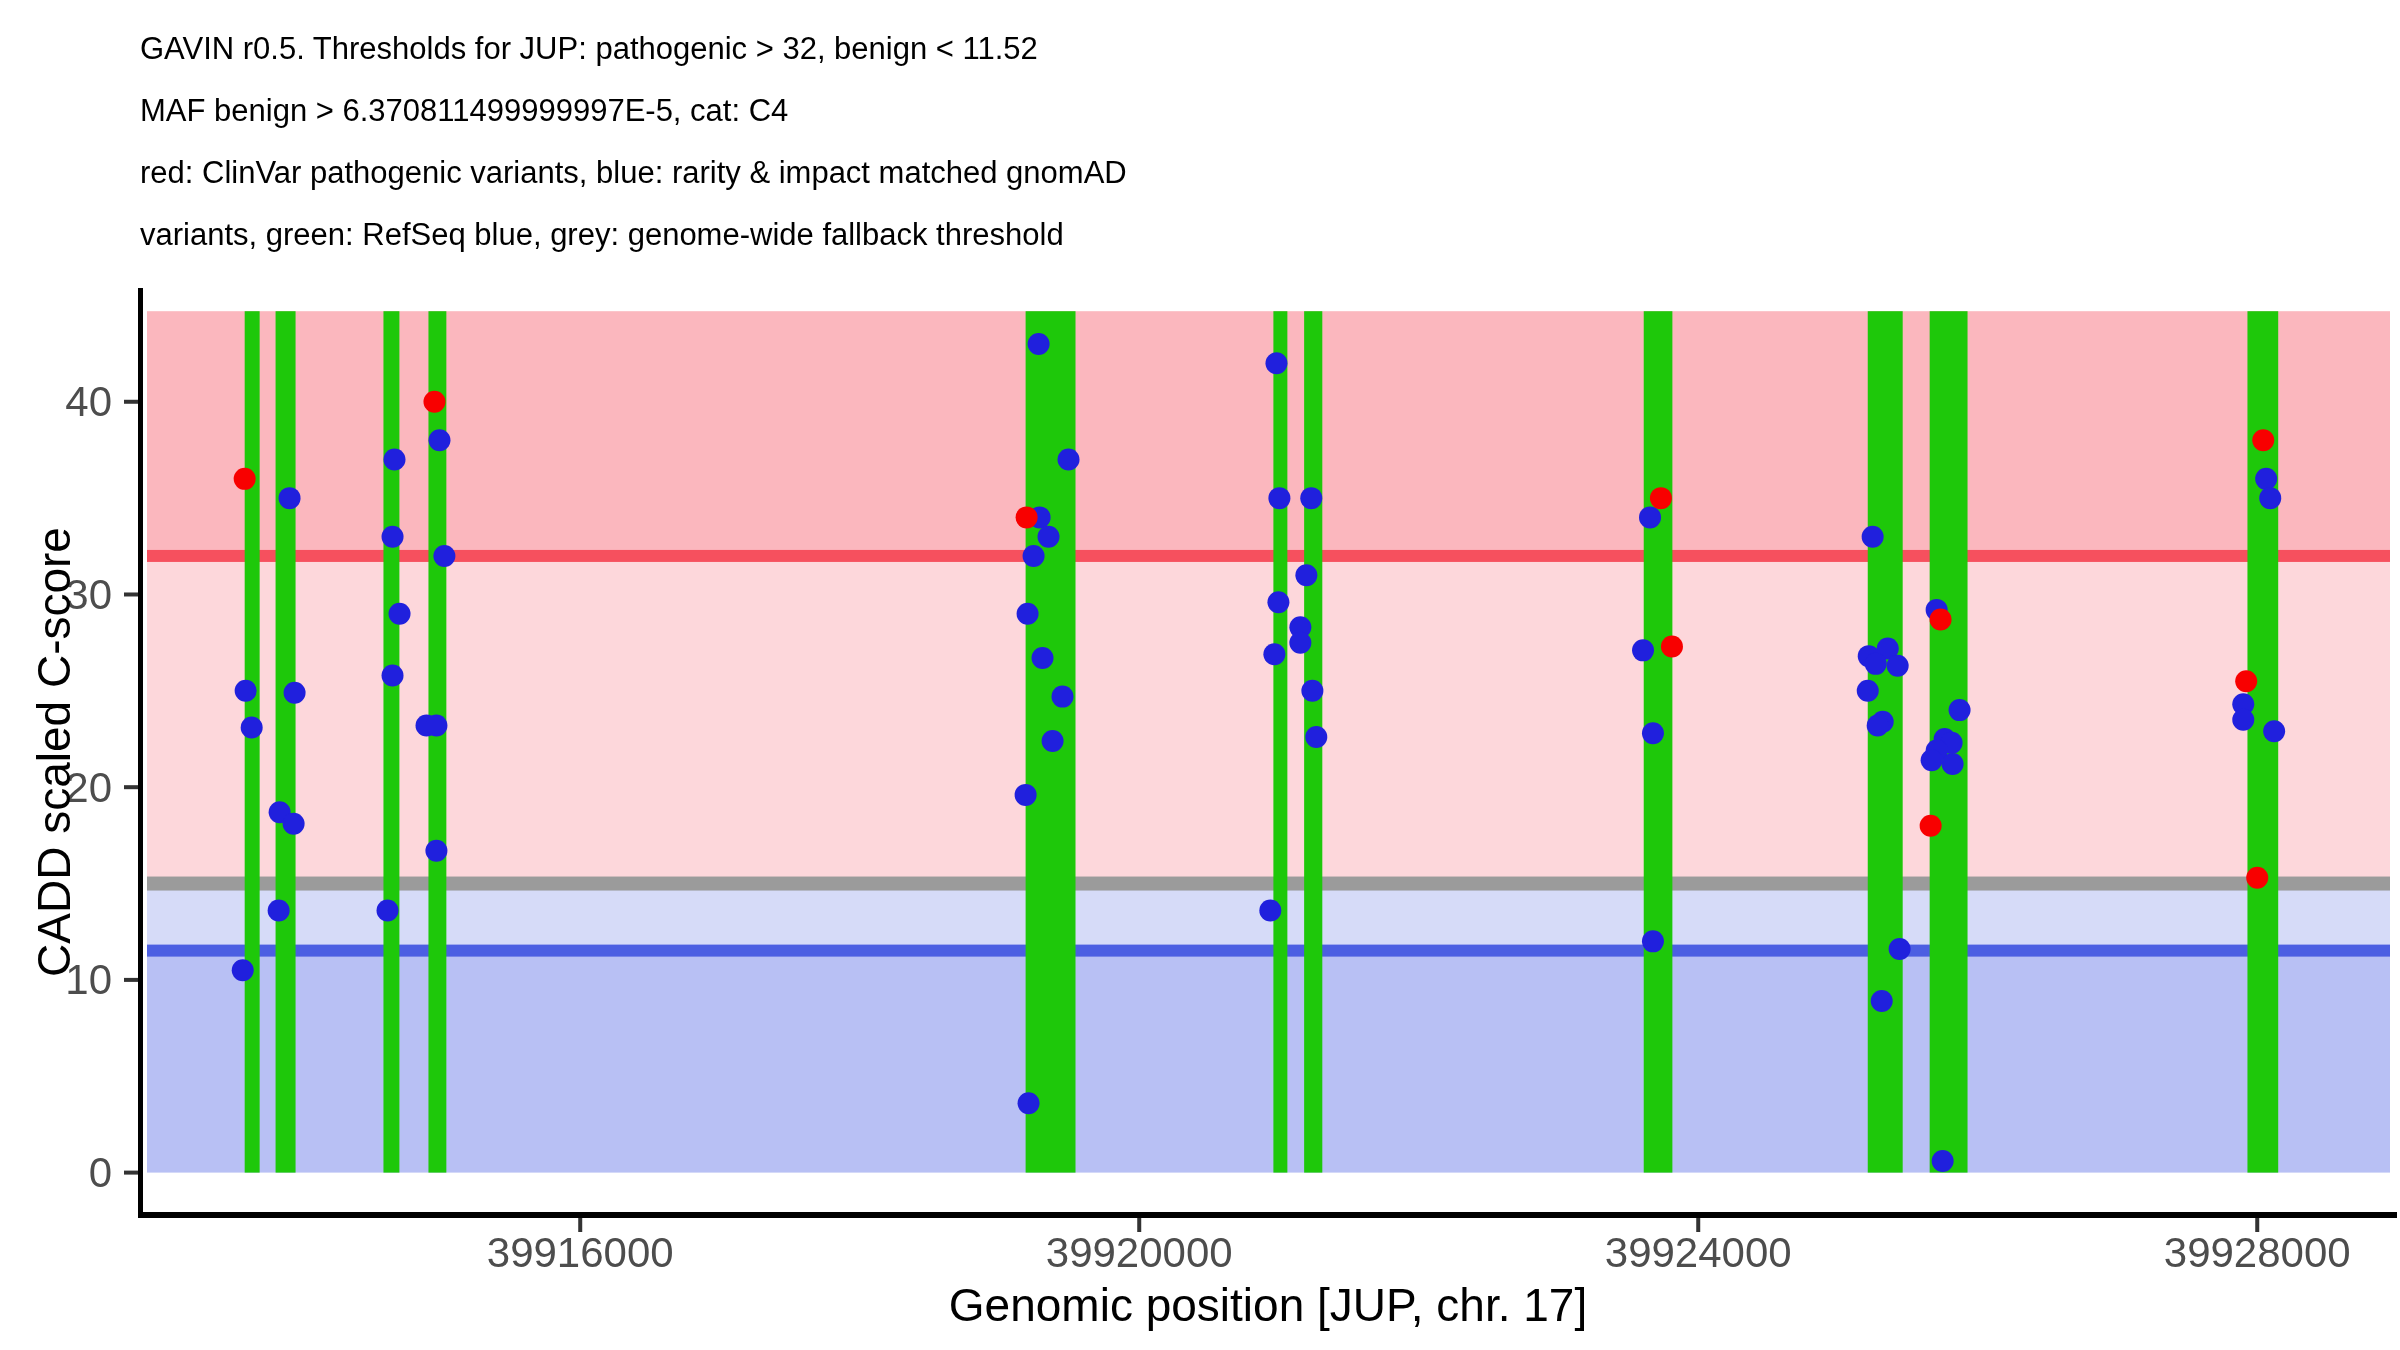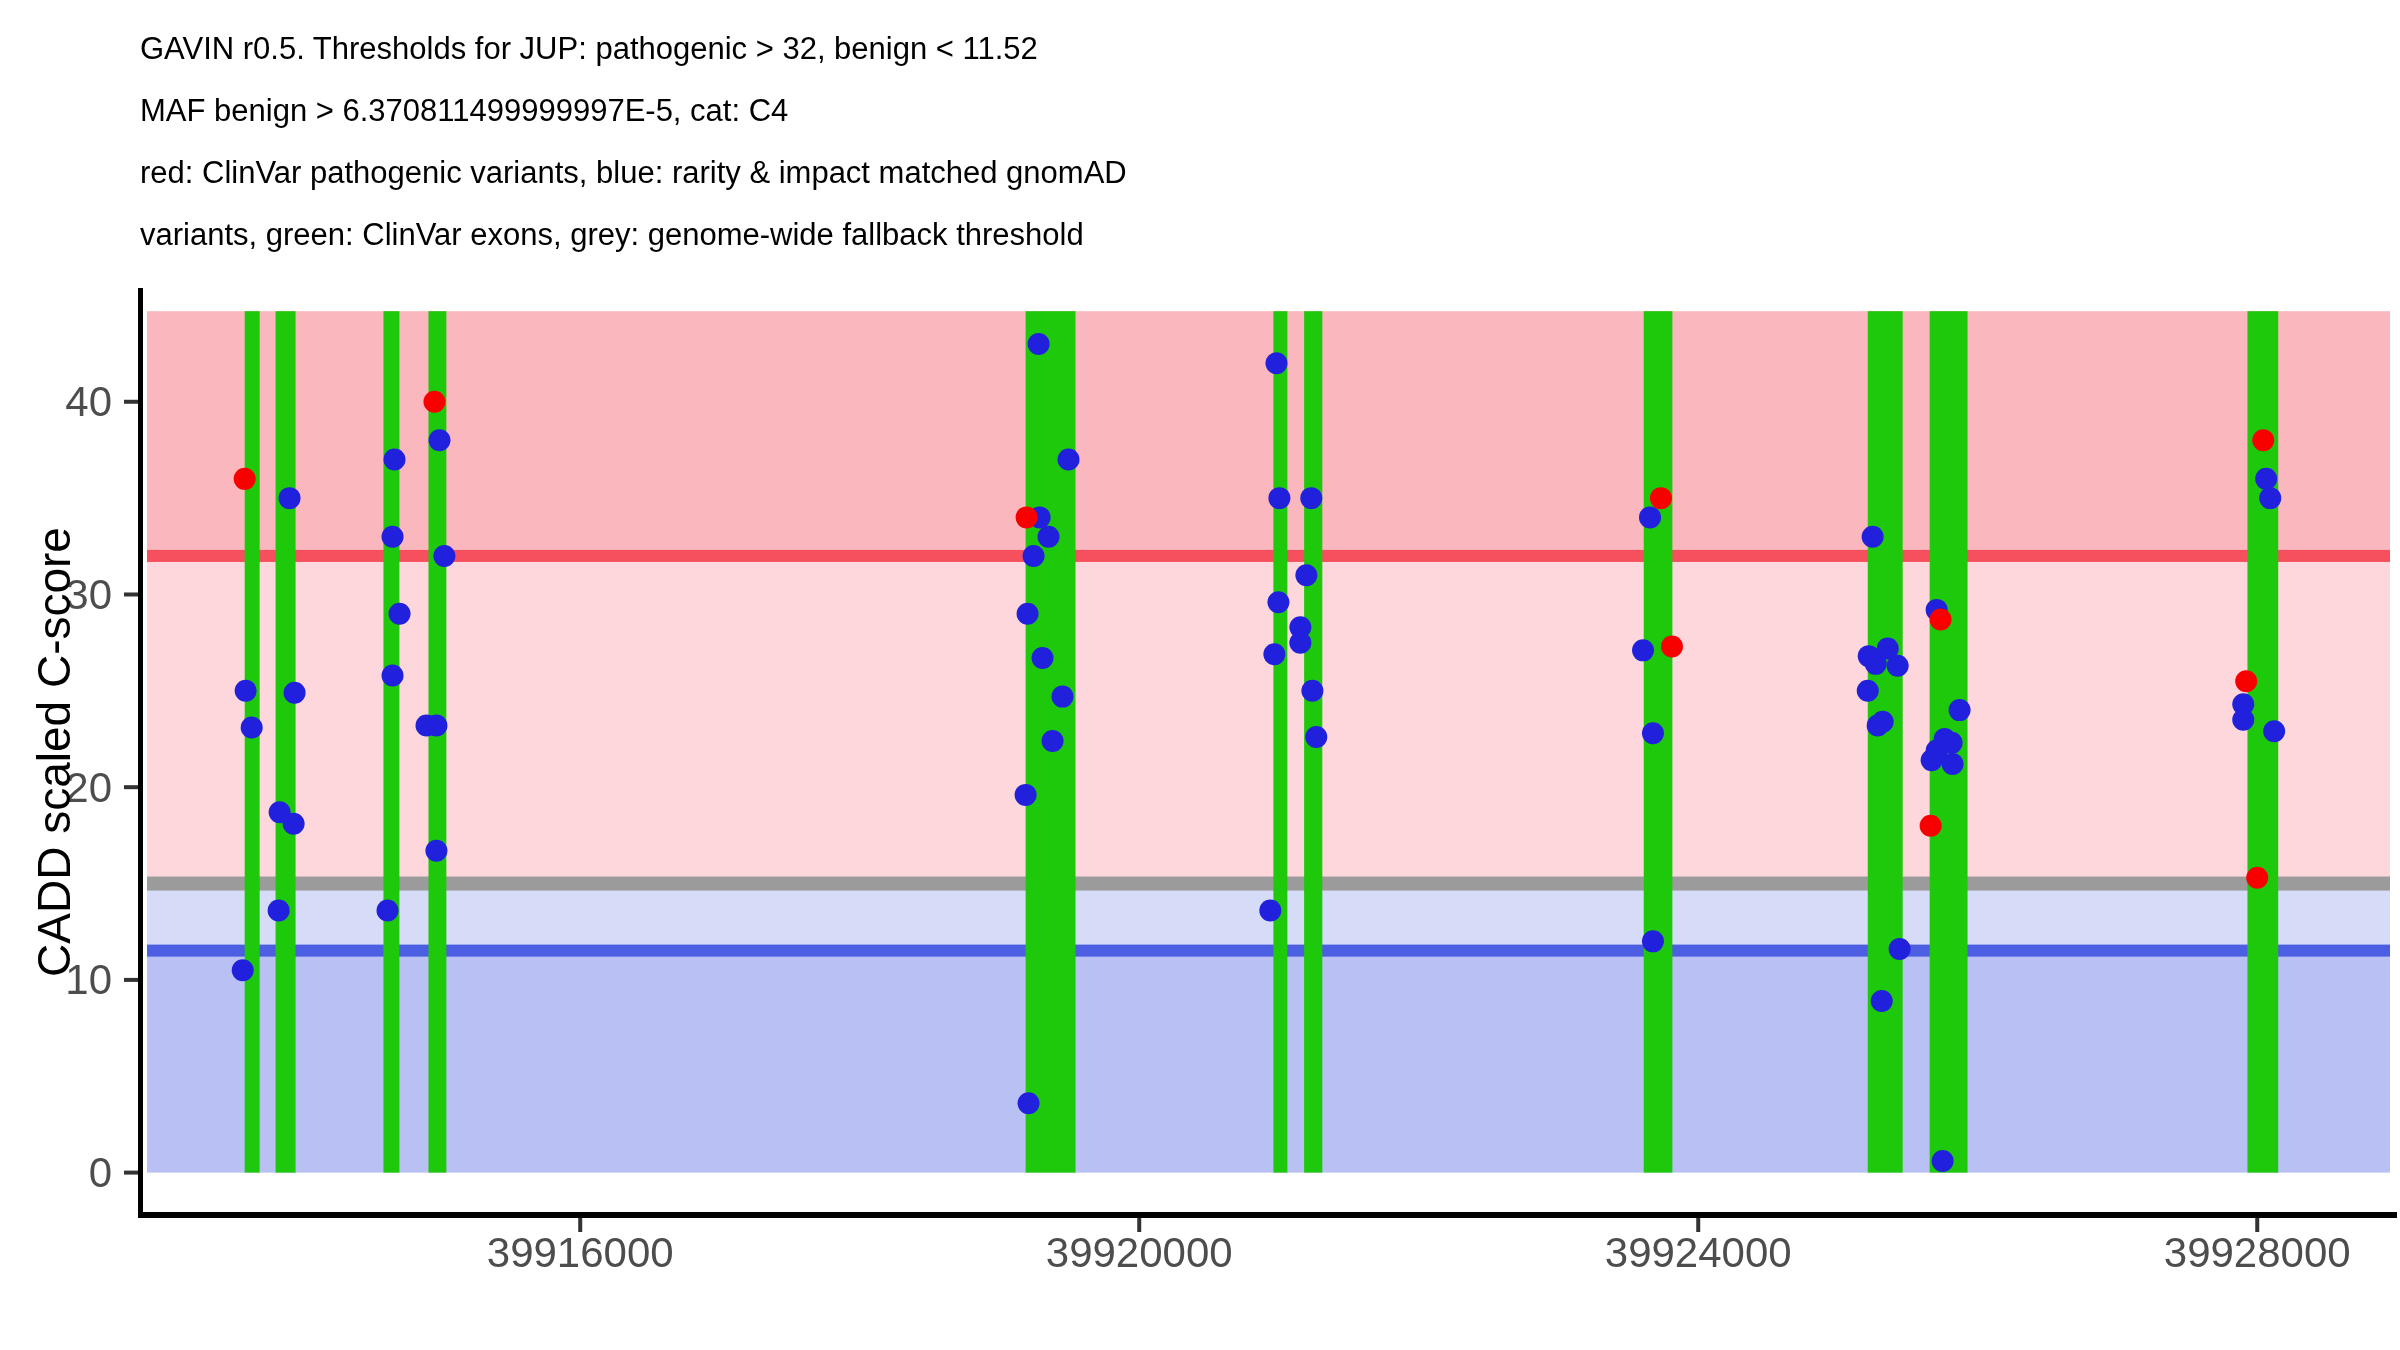--- a/index.html
+++ b/index.html
@@ -15,21 +15,21 @@
 </style>
 </head>
 <body>
 
 <div id="page">
 
   <div id="title-block">
     <div>GAVIN r0.5. Thresholds for JUP: pathogenic &gt; 32, benign &lt; 11.52</div>
     <div>MAF benign &gt; 6.370811499999997E-5, cat: C4</div>
     <div>red: ClinVar pathogenic variants, blue: rarity &amp; impact matched gnomAD</div>
-    <div>variants, green: ClinVar exons, grey: genome-wide fallback threshold</div>
+    <div>variants, green: RefSeq blue, grey: genome-wide fallback threshold</div>
   </div>
 
   <svg id="chart-svg" viewBox="0 0 2400 1350" xmlns="http://www.w3.org/2000/svg">
       <rect x="147" y="311.19791666666663" width="2243" height="244.73958333333337" fill="#FBB7BE"></rect>
       <rect x="147" y="555.9375" width="2243" height="327.60416666666674" fill="#FDD7DB"></rect>
       <rect x="147" y="883.5416666666667" width="2243" height="67.0625" fill="#D6DBF8"></rect>
       <rect x="147" y="950.6041666666667" width="2243" height="222" fill="#B8C0F4"></rect>
       <rect x="147" y="549.9375" width="2243" height="12" fill="#F6505E"></rect>
       <rect x="147" y="876.5416666666667" width="2243" height="14" fill="#9B9B9B"></rect>
       <rect x="147" y="944.6041666666667" width="2243" height="12" fill="#4C5FE2"></rect>
@@ -137,14 +137,15 @@
       <text x="580.227414330218" y="1252" text-anchor="middle" dominant-baseline="central" font-size="42" fill="#4d4d4d" font-family="&quot;Liberation Sans&quot;, sans-serif">39916000</text>
       <rect x="1137.2305295950155" y="1218" width="4" height="14" fill="#333333"></rect>
       <text x="1139.2305295950155" y="1252" text-anchor="middle" dominant-baseline="central" font-size="42" fill="#4d4d4d" font-family="&quot;Liberation Sans&quot;, sans-serif">39920000</text>
       <rect x="1696.233644859813" y="1218" width="4" height="14" fill="#333333"></rect>
       <text x="1698.233644859813" y="1252" text-anchor="middle" dominant-baseline="central" font-size="42" fill="#4d4d4d" font-family="&quot;Liberation Sans&quot;, sans-serif">39924000</text>
       <rect x="2255.2367601246106" y="1218" width="4" height="14" fill="#333333"></rect>
       <text x="2257.2367601246106" y="1252" text-anchor="middle" dominant-baseline="central" font-size="42" fill="#4d4d4d" font-family="&quot;Liberation Sans&quot;, sans-serif">39928000</text>
     </svg>
 
   <div id="y-axis-title">CADD scaled C-score</div>
+  <div id="x-axis-title">Genomic position [JUP, chr. 17]</div>
 
 </div>
 
 </body></html>

